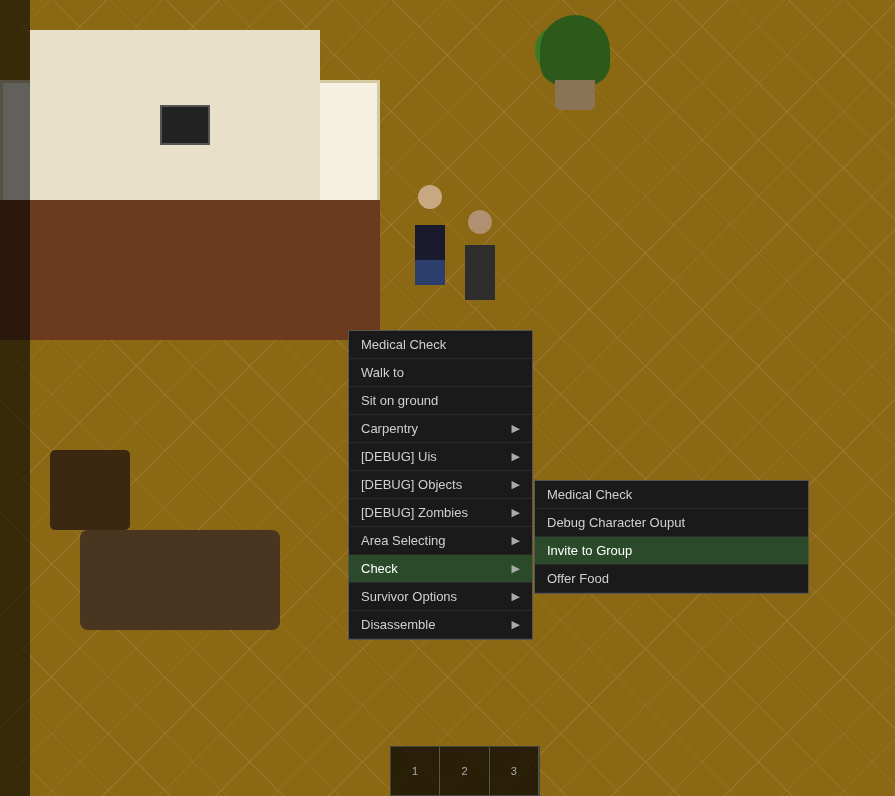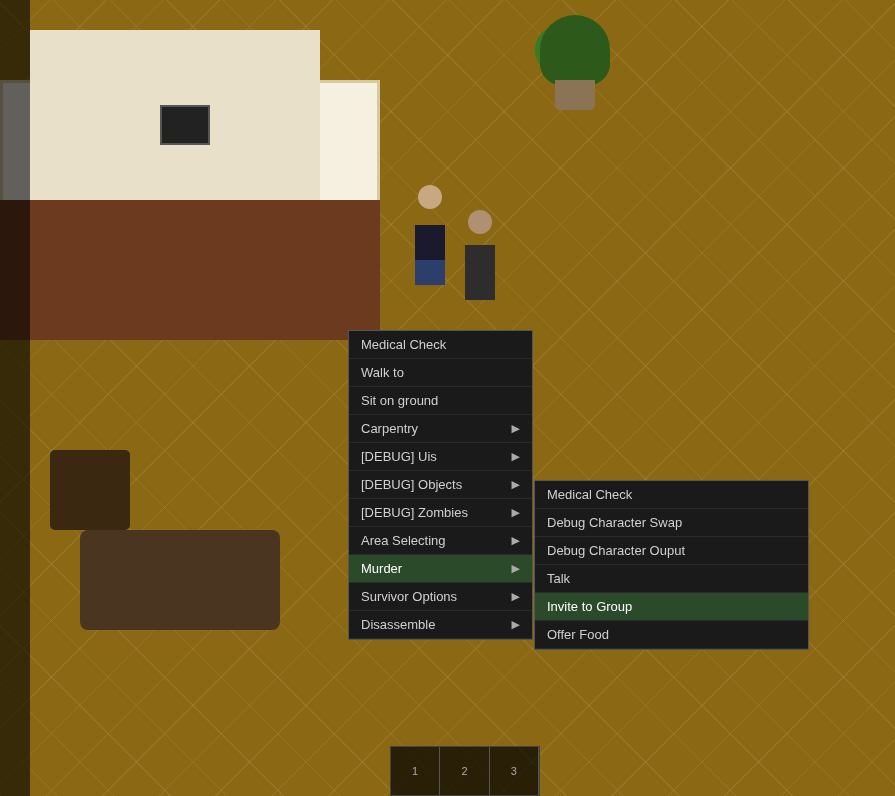--- a/index.html
+++ b/index.html
@@ -342,45 +342,39 @@
     </div>
     <div class="context-menu-item">
       <span>[DEBUG] Zombies</span>
       <span class="arrow">▶</span>
     </div>
     <div class="context-menu-item">
       <span>Area Selecting</span>
       <span class="arrow">▶</span>
     </div>
     <div class="context-menu-item highlighted">
-      <span>Murder</span>
+      <span>Check</span>
       <span class="arrow">▶</span>
     </div>
     <div class="context-menu-item">
       <span>Survivor Options</span>
       <span class="arrow">▶</span>
     </div>
     <div class="context-menu-item">
       <span>Disassemble</span>
       <span class="arrow">▶</span>
     </div>
   </div>
 
 <div class="sub-context-menu" id="sub-menu">
     <div class="sub-context-menu-item">
       <span>Medical Check</span>
     </div>
     <div class="sub-context-menu-item">
-      <span>Debug Character Swap</span>
-    </div>
-    <div class="sub-context-menu-item">
       <span>Debug Character Ouput</span>
-    </div>
-    <div class="sub-context-menu-item">
-      <span>Talk</span>
     </div>
     <div class="sub-context-menu-item highlighted">
       <span>Invite to Group</span>
     </div>
     <div class="sub-context-menu-item">
       <span>Offer Food</span>
     </div>
   </div>
 
 <div class="bottom-bar" id="bottom-tabs">

